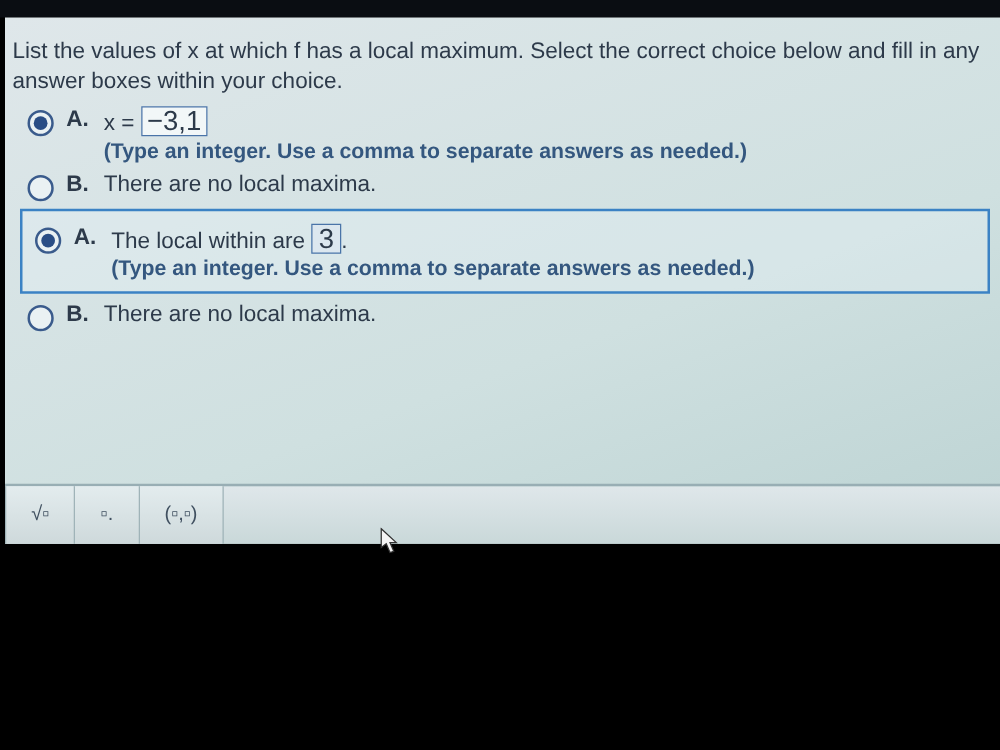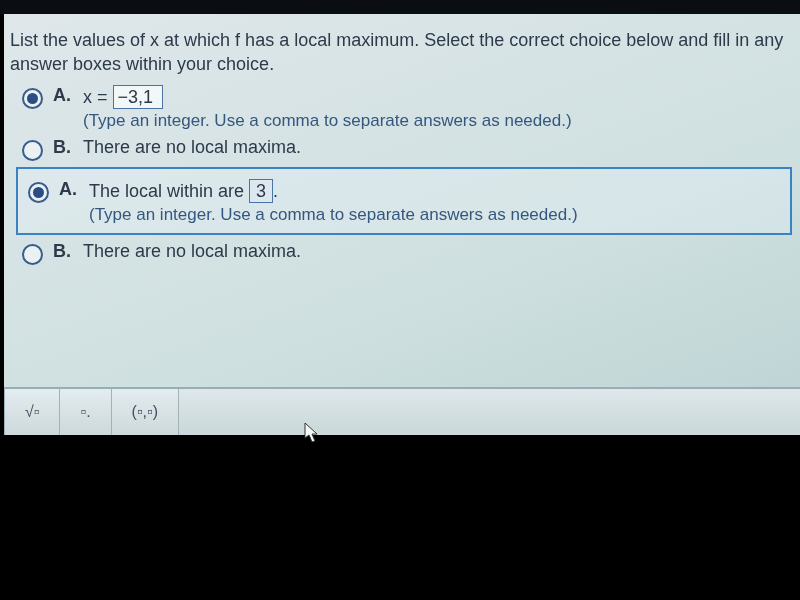--- a/index.html
+++ b/index.html
@@ -70,30 +70,31 @@
   }
   .opt-body {
     flex: 1;
     color: #2d3a4a;
   }
   .hint {
     display: block;
     color: #34577f;
     font-size: 17px;
     margin-top: 2px;
+    font-weight: bold;
   }
   .answer-box {
     display: inline-block;
     border: 1.5px solid #4a74a8;
     background: #f2f7f8;
     padding: 0 4px;
     min-width: 40px;
     text-align: left;
     color: #2d3a4a;
-    font-size: 18px;
+    font-size: 22px;
     line-height: 22px;
     vertical-align: baseline;
   }
   .answer-box.small {
     min-width: 14px;
     text-align: center;
   }
   .selected-frame {
     border: 2px solid #3b82c4;
     margin: 4px 12px 2px 12px;

